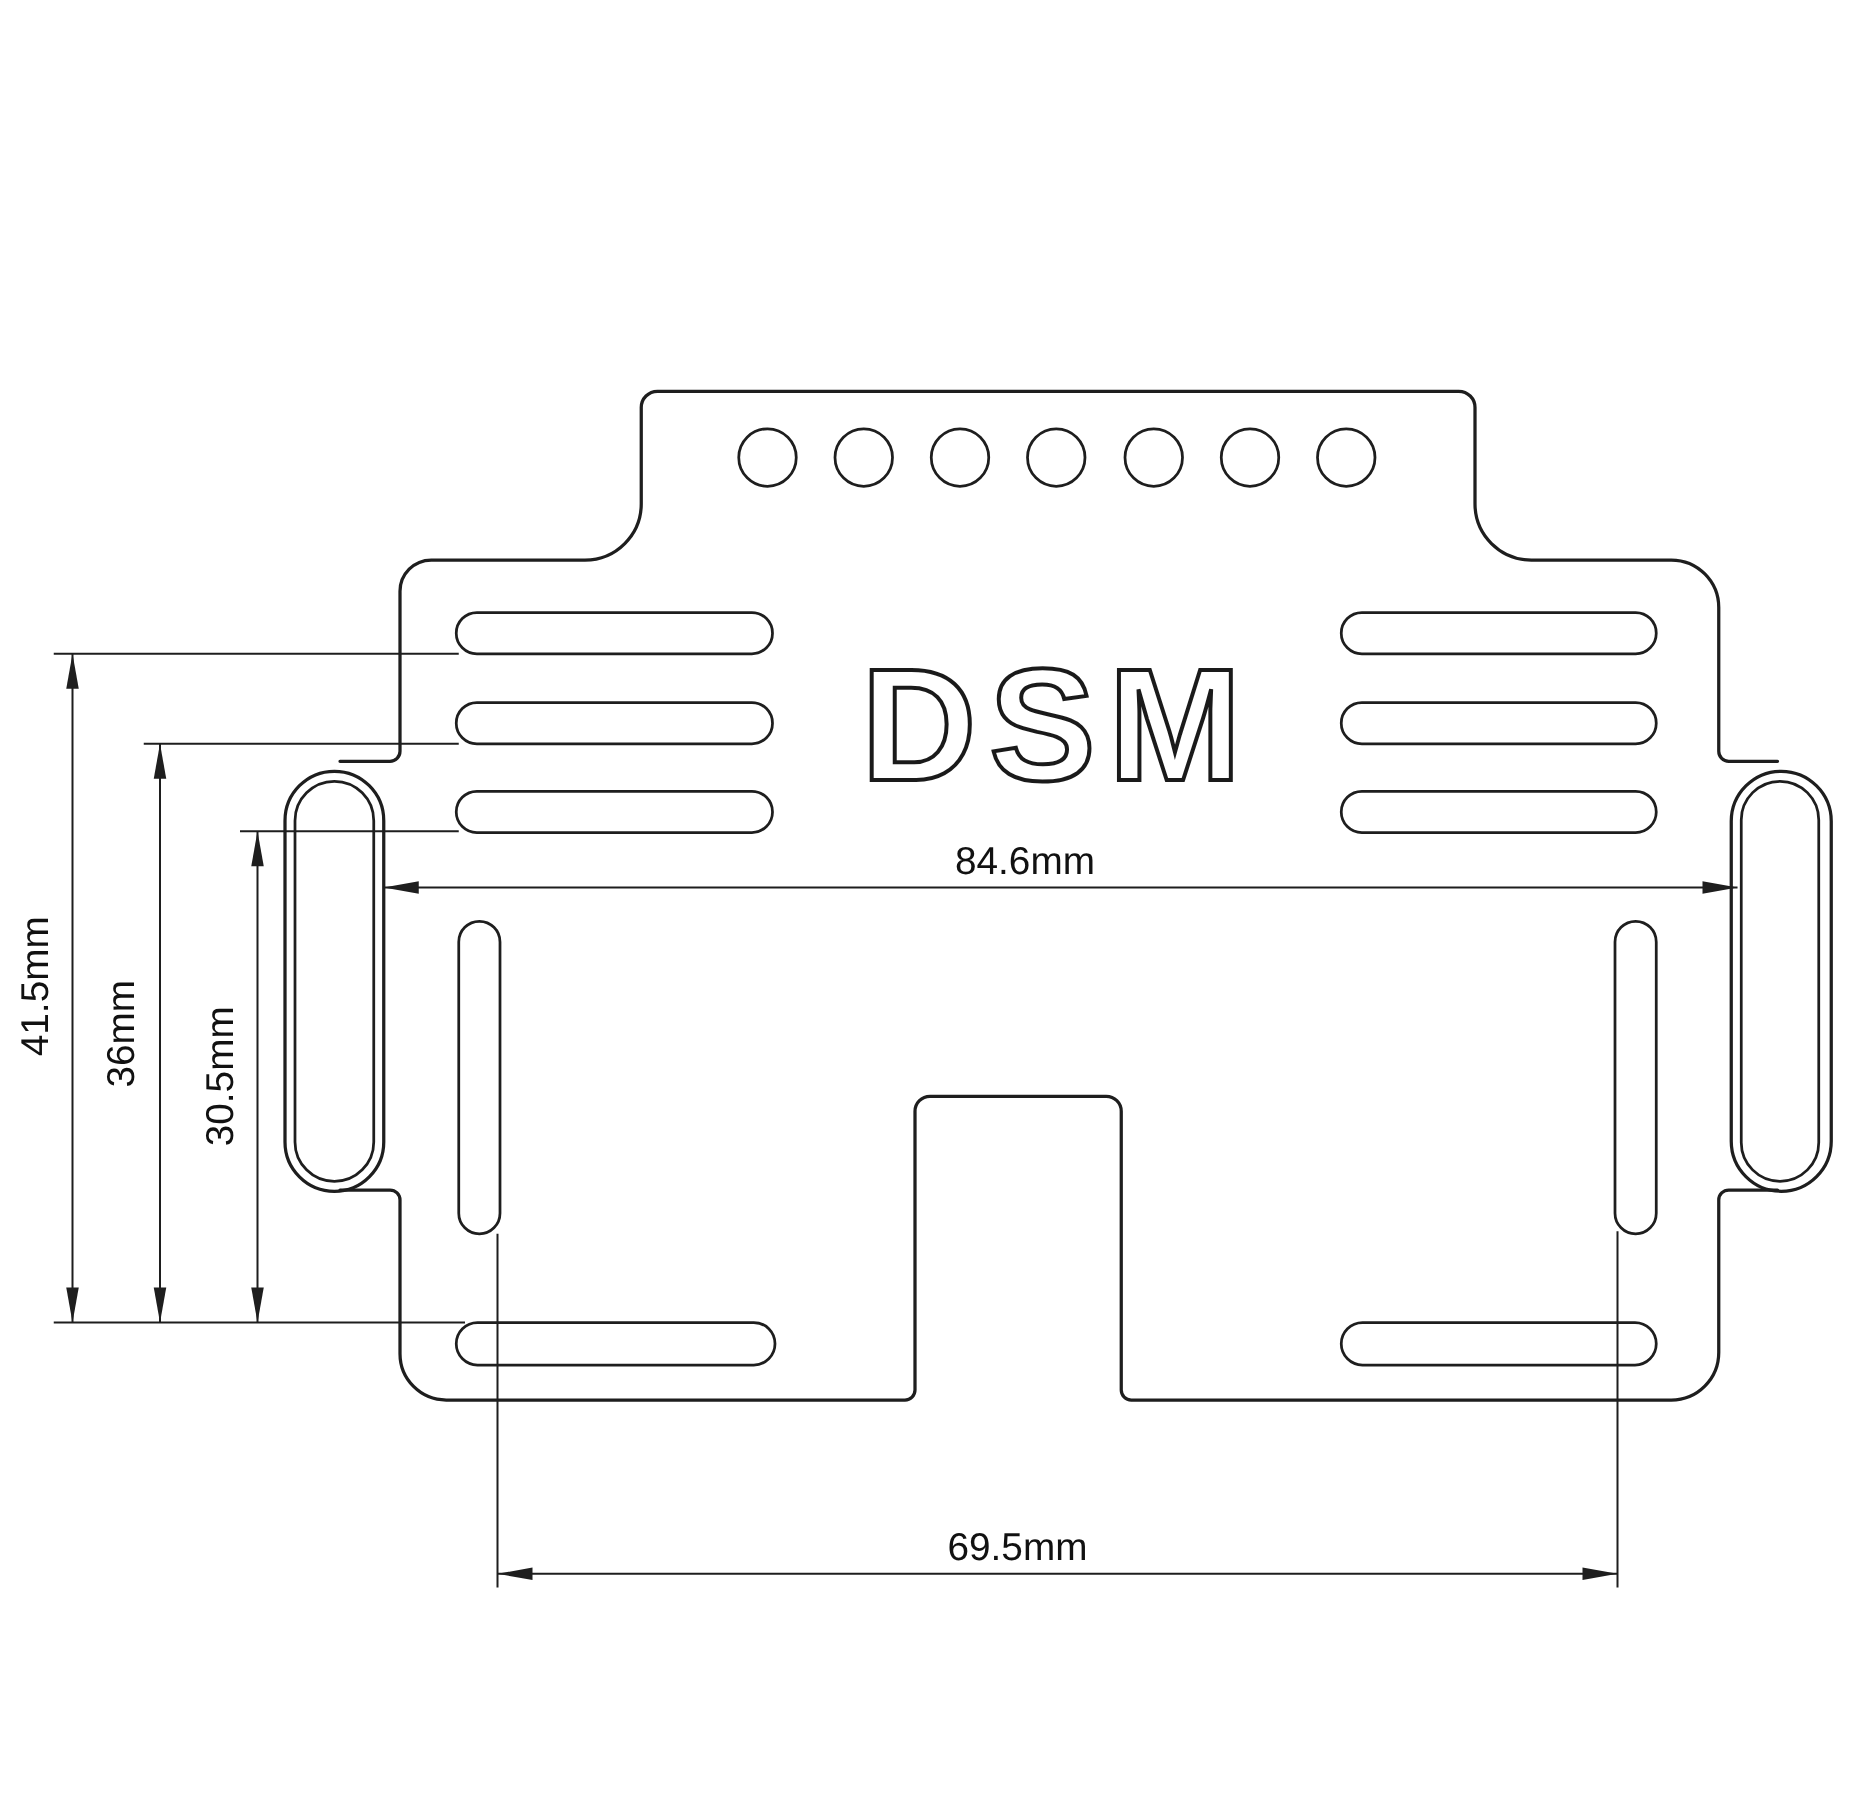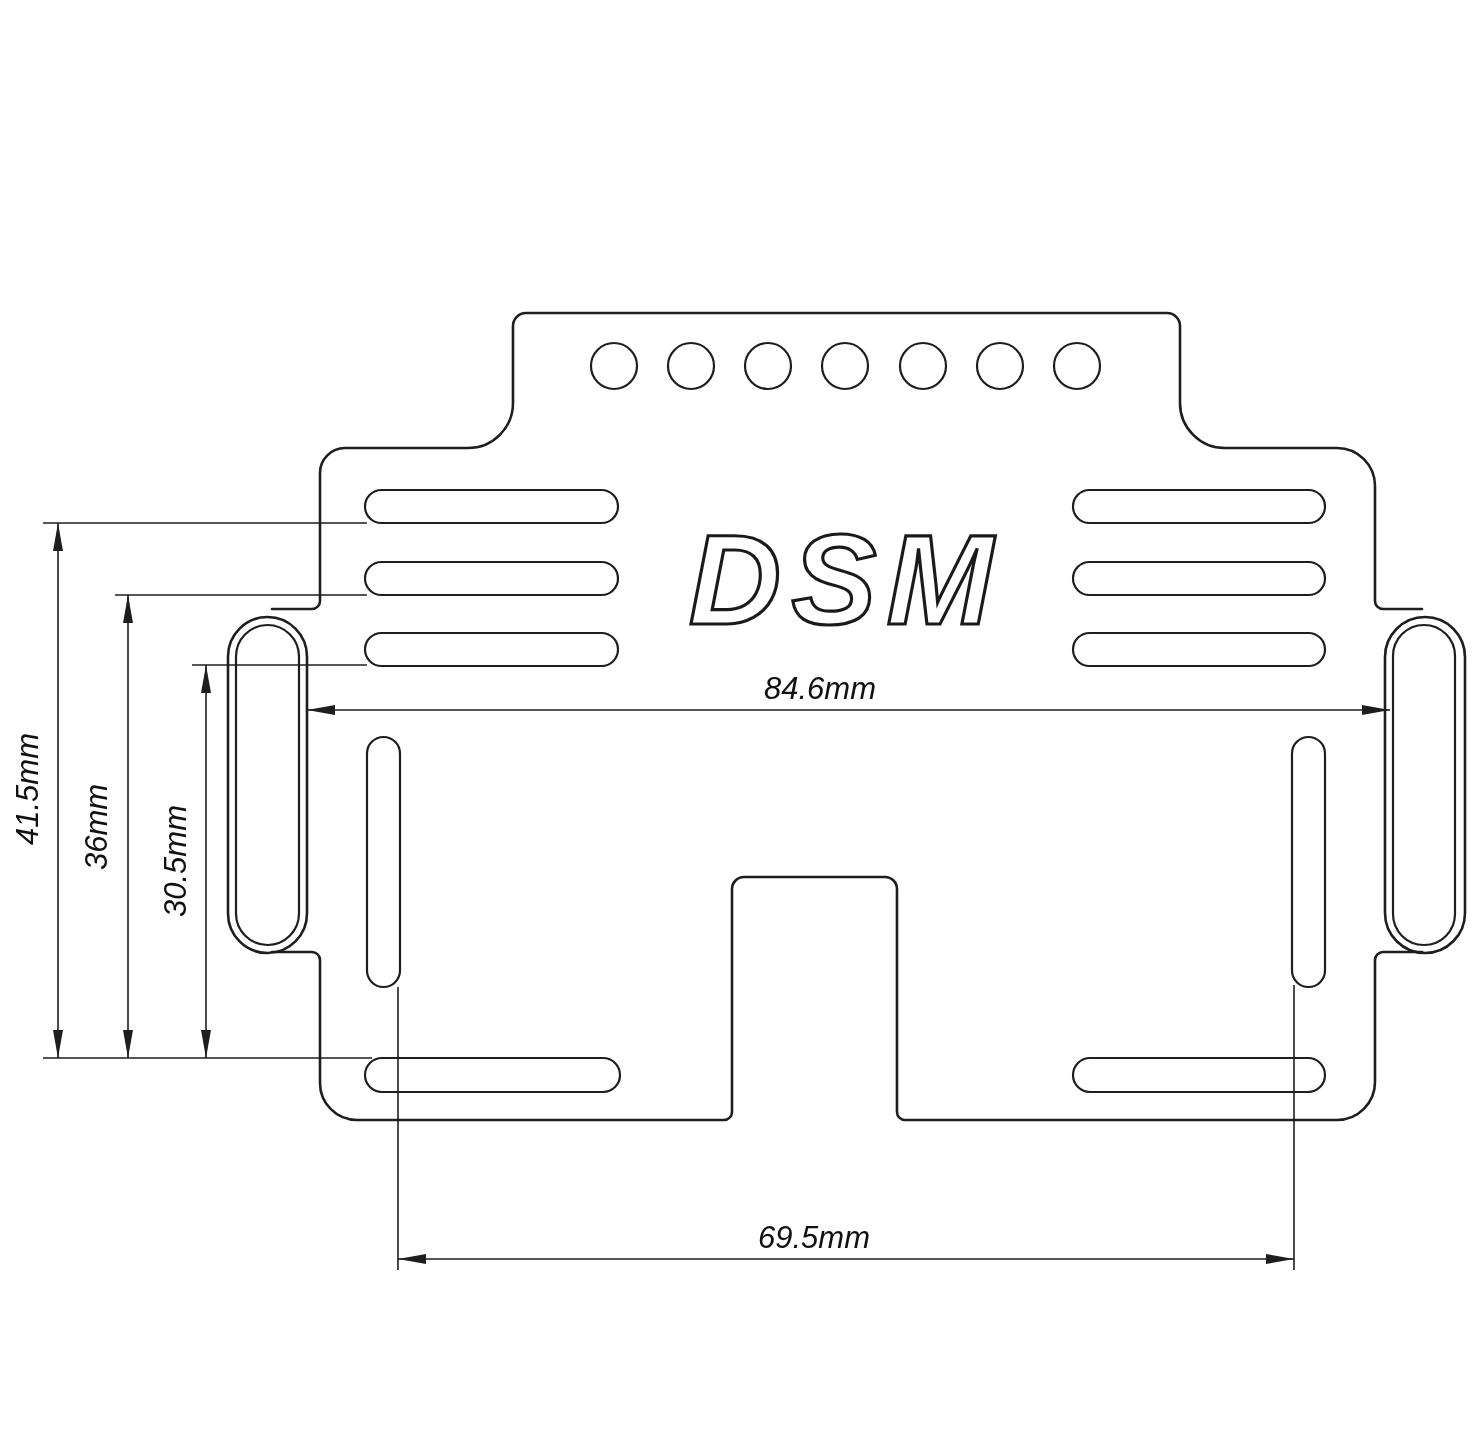--- a/index.html
+++ b/index.html
@@ -7,21 +7,20 @@
     padding: 0;
     background: #ffffff;
   }
   .canvas {
     position: relative;
     width: 1480px;
     height: 1436px;
     background: #ffffff;
     font-family: "Liberation Sans", sans-serif;
     overflow: hidden;
-    font-style: italic;
   }
   svg { display: block; }
   .outline {
     fill: none;
     stroke: #1e1e1e;
     stroke-width: 2.6;
     stroke-linecap: round;
   }
   .cut {
     fill: none;

